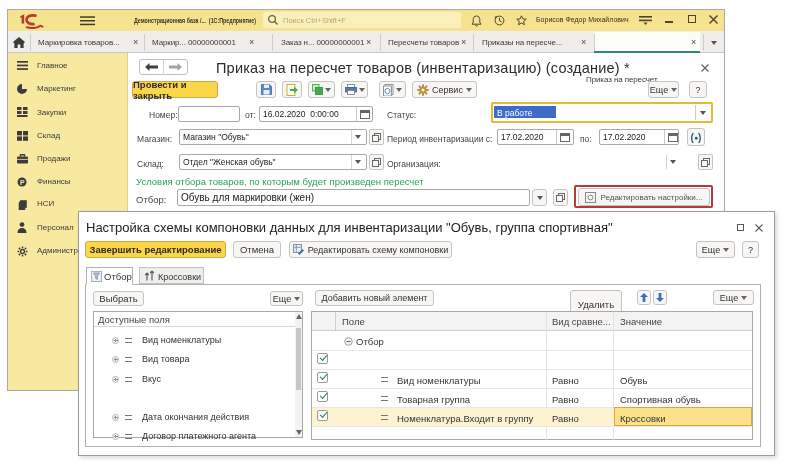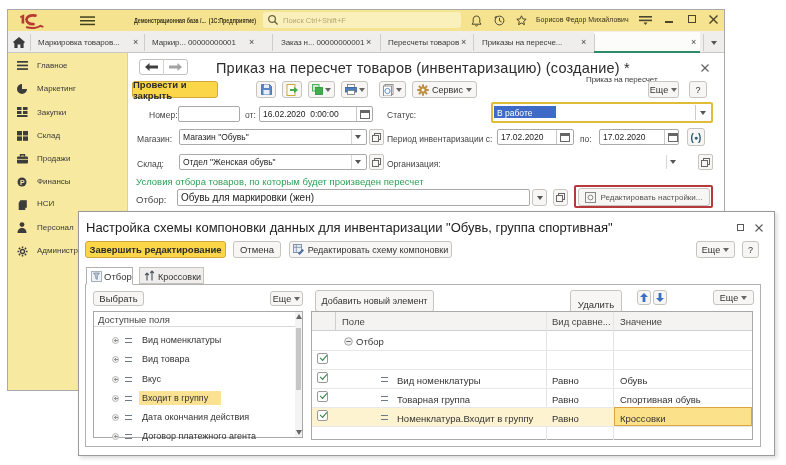--- a/index.html
+++ b/index.html
@@ -400,21 +400,21 @@
 
 <div class="abs" style="left:295px; top:312px; width:7px; height:125px; background:#f3f3f3;"></div>
 <div class="abs" style="left:296px; top:328px; width:5px; height:62px; background:#c6c6c6;"></div>
 <svg class="abs" style="left:296px; top:314px;" width="6" height="5" viewBox="0 0 6 5">
       <path d="M3 0 L6 5 L0 5 Z" fill="#666"></path>
     </svg>
 <svg class="abs" style="left:296px; top:430px;" width="6" height="5" viewBox="0 0 6 5">
       <path d="M3 5 L6 0 L0 0 Z" fill="#666"></path>
     </svg>
 
-<div class="btn" style="left:315px; top:290px; width:119px; height:22px; font-size:9px; white-space:nowrap;">Добавить новый элемент</div>
+<div class="btn" style="left:315px; top:290px; width:119px; height:16px; font-size:9px; white-space:nowrap;">Добавить новый элемент</div>
 <div class="btn" style="left:570px; top:290px; width:52px; height:28px; font-size:9.5px;">Удалить</div>
 <div class="btn" style="left:637px; top:290px; width:14px; height:15px;">
   <svg width="8" height="9" viewBox="0 0 8 9">
         <path d="M4 0 L8 4 L5.4 4 L5.4 9 L2.6 9 L2.6 4 L0 4 Z" fill="#3a6fc4"></path>
       </svg>
 </div>
 <div class="btn" style="left:653px; top:290px; width:14px; height:15px;">
   <svg width="8" height="9" viewBox="0 0 8 9">
         <path d="M4 9 L8 5 L5.4 5 L5.4 0 L2.6 0 L2.6 5 L0 5 Z" fill="#3a6fc4"></path>
       </svg>
@@ -443,25 +443,20 @@
 <div class="tree" style="top:352px;">
       <span class="texp"></span>
       <span class="teq"></span>
       <span class="ttxt">Вид товара</span>
     </div>
 <div class="tree" style="top:372px;">
       <span class="texp"></span>
       <span class="teq"></span>
       <span class="ttxt">Вкус</span>
     </div>
-<div class="tree" style="top:391px;">
-      <span class="texp"></span>
-      <span class="teq"></span>
-      <span class="ttxt hl">Входит в группу</span>
-    </div>
 <div class="tree" style="top:410px;">
       <span class="texp"></span>
       <span class="teq"></span>
       <span class="ttxt">Дата окончания действия</span>
     </div>
 <div class="tree" style="top:429px;">
       <span class="texp"></span>
       <span class="teq"></span>
       <span class="ttxt">Договор платежного агента</span>
     </div>

